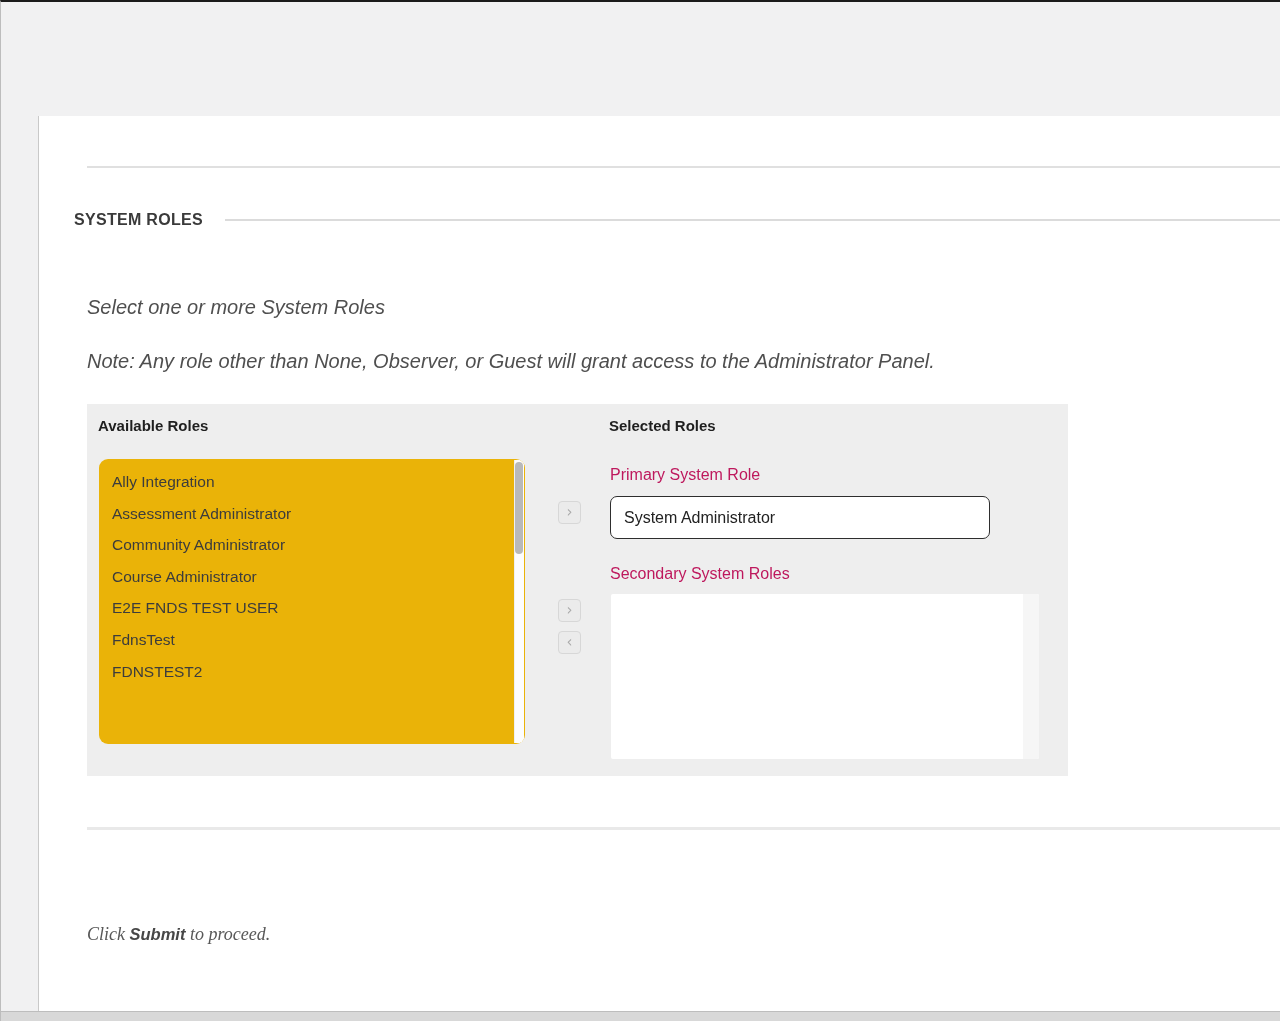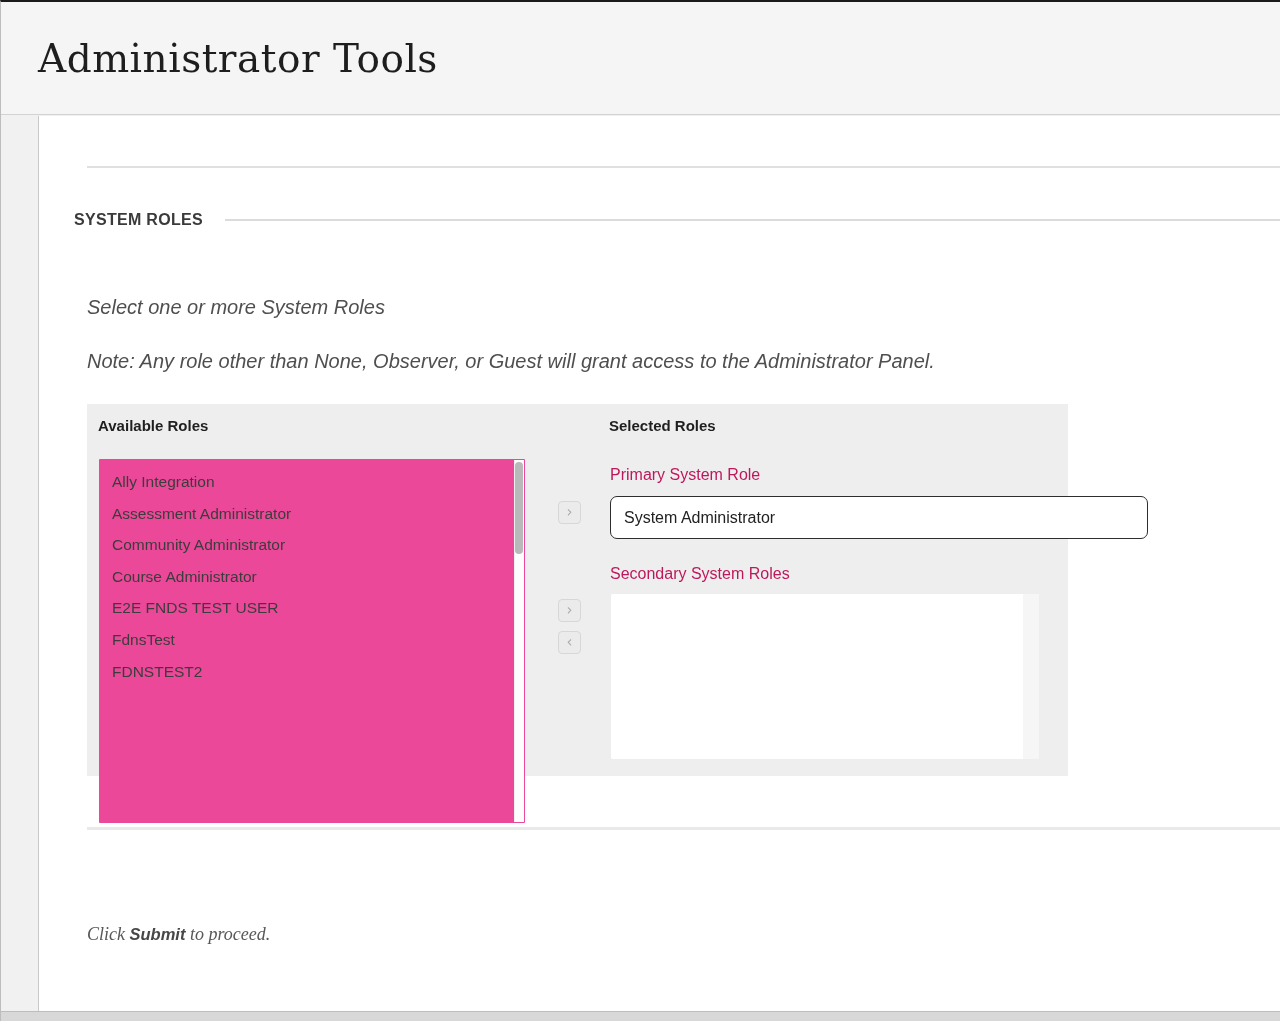--- a/index.html
+++ b/index.html
@@ -67,22 +67,22 @@
     position: absolute; left: 48px; top: 288px; width: 981px; height: 372px;
     background: #eeeeee;
   }
   .panel-label {
     position: absolute; font-size: 15px; font-weight: bold; color: #1f1f1f;
   }
   .available-label { left: 11px; top: 13px; }
   .selected-label  { left: 522px; top: 13px; }
 
   .available-listbox {
-    position: absolute; left: 12px; top: 55px; width: 426px; height: 364px;
-    background: #ec4899; border-radius: 1px;
+    position: absolute; left: 12px; top: 55px; width: 426px; height: 285px;
+    background: #eab308; border-radius: 9px;
     overflow: hidden;
   }
   .available-listbox ul { list-style: none; padding: 7px 0 0 13px; }
   .available-listbox li {
     font-size: 15.5px; color: #3c3c3c; line-height: 31.6px; white-space: nowrap;
   }
   .list-scrollbar-track {
     position: absolute; top: 1px; right: 1px; width: 10px; bottom: 1px;
     background: #fdfdfd; border-left: 1px solid #f0f0f0;
   }
@@ -91,21 +91,21 @@
     background: #b9b9b9; border-radius: 4px;
   }
 
   .field-label {
     position: absolute; font-size: 16px; color: #be185d;
   }
   .primary-label   { left: 523px; top: 62px; }
   .secondary-label { left: 523px; top: 161px; text-align: right; }
 
   .primary-field {
-    position: absolute; left: 523px; top: 92px; width: 538px; height: 43px;
+    position: absolute; left: 523px; top: 92px; width: 380px; height: 43px;
     background: #ffffff; border: 1px solid #2e2e2e; border-radius: 7px;
     display: flex; align-items: center;
     font-size: 16px; color: #222222; padding-left: 13px;
   }
 
   .secondary-listbox {
     position: absolute; left: 524px; top: 190px; width: 428px; height: 165px;
     background: #ffffff; border-radius: 2px;
   }
   .secondary-scroll-track {
@@ -136,23 +136,20 @@
   .submit-word {
     font-family: "Liberation Sans", sans-serif;
     font-weight: bold; font-size: 16.5px; color: #474747;
   }
 </style>
 </head>
 <body>
 
 <div class="screen">
 
-  <header class="page-header">
-    <h1 class="page-title">Administrator Tools</h1>
-  </header>
 
   <main class="content-panel">
 
     <div class="divider divider-top"></div>
 
     <div class="section-head">
       <span class="section-heading">SYSTEM ROLES</span>
       <span class="section-rule"></span>
     </div>
 

